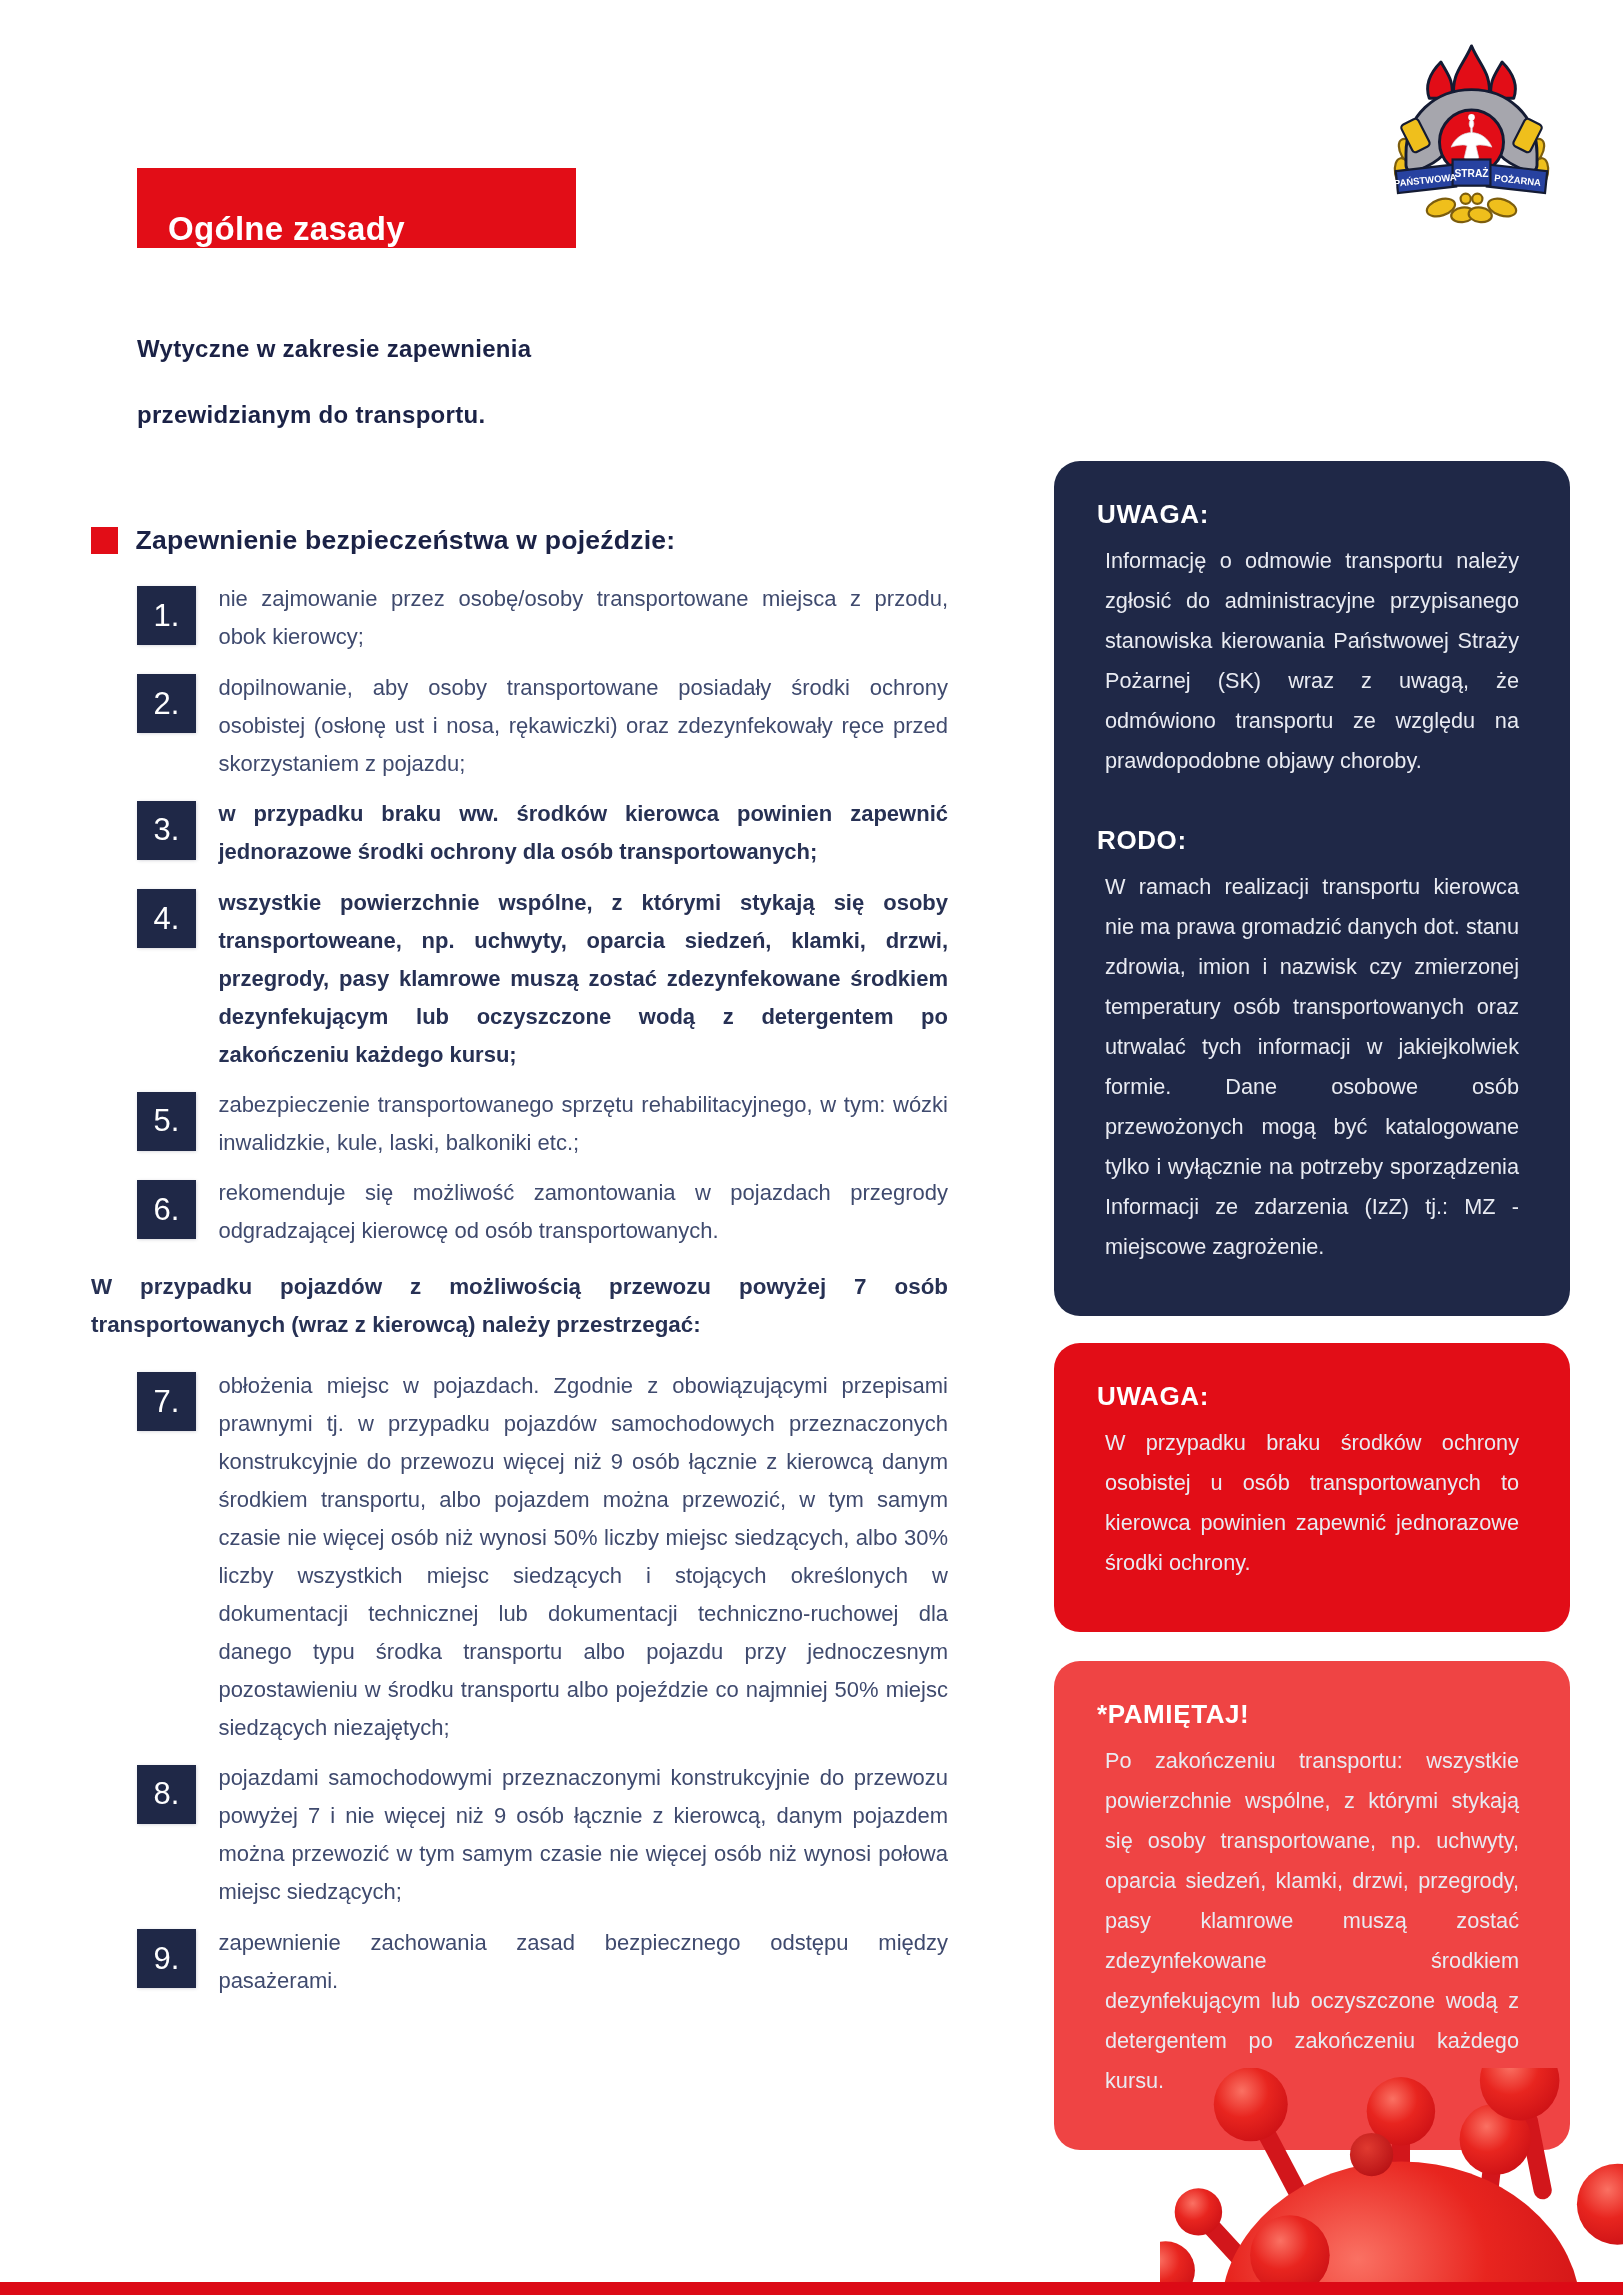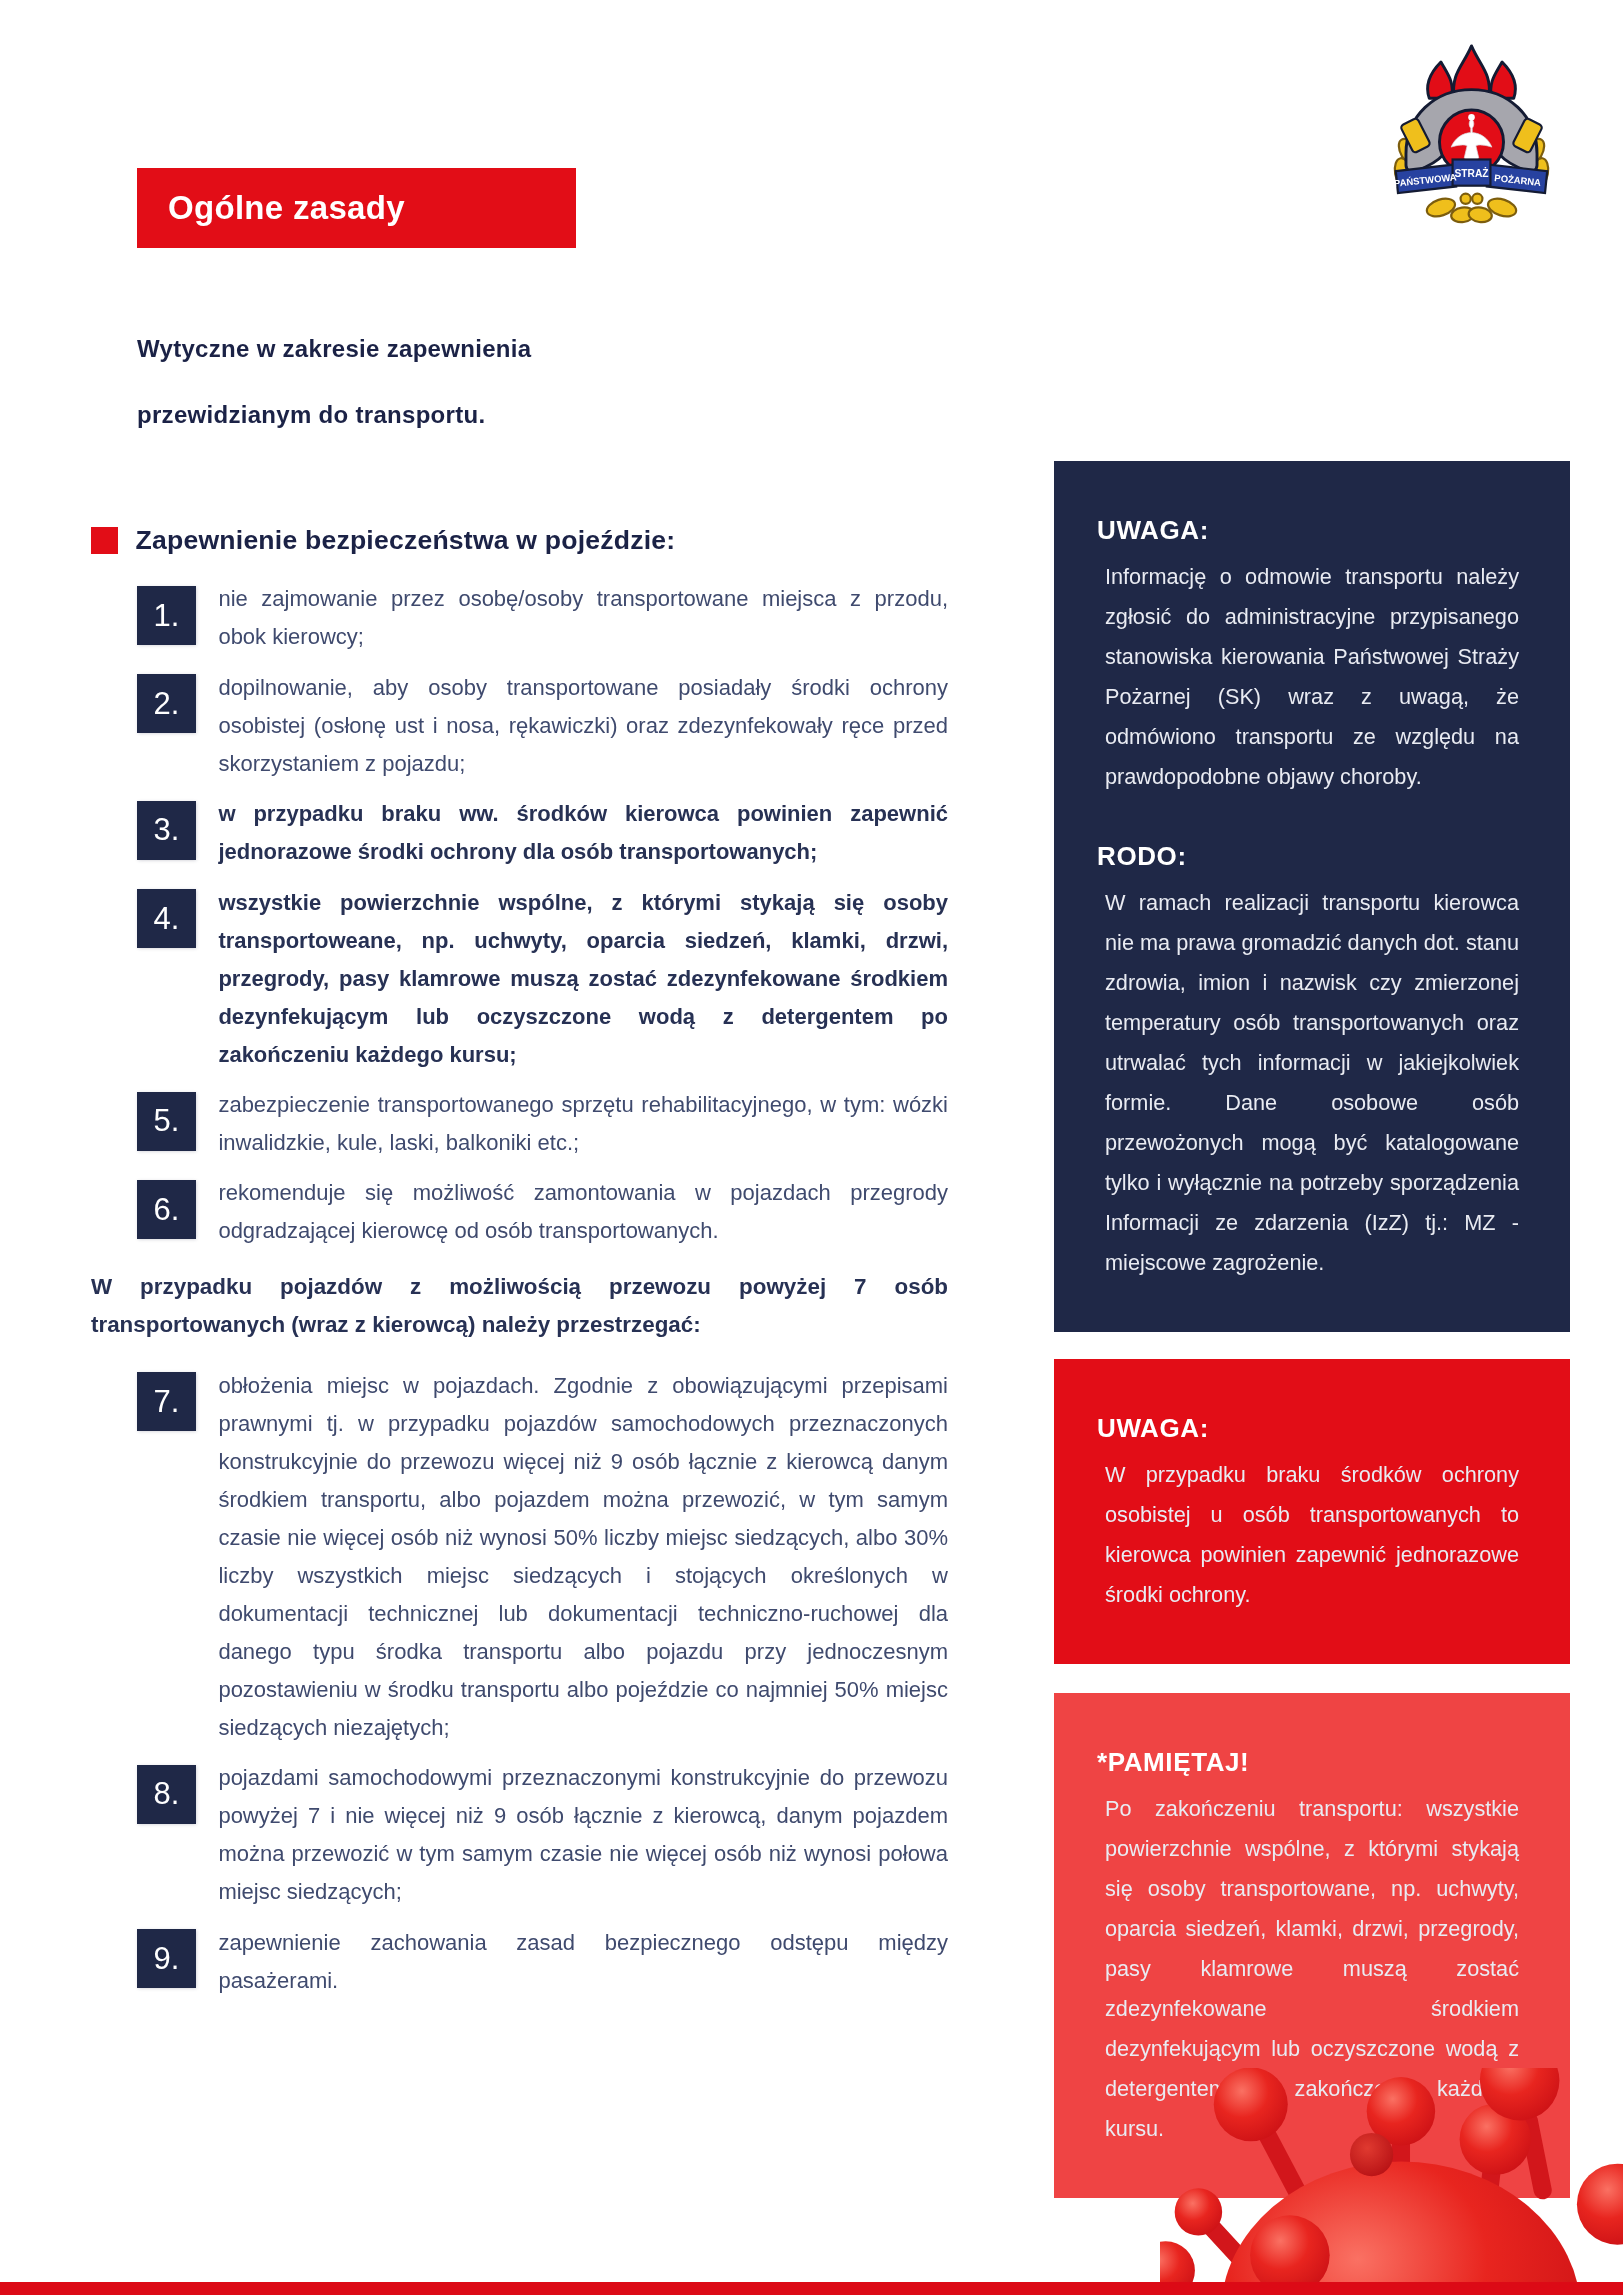--- a/index.html
+++ b/index.html
@@ -10,21 +10,21 @@
     font-family:"Liberation Sans", sans-serif;
     overflow:hidden;
     color:#1b2246;
   }
   
   .badge{
     position:absolute;left:137px;top:168px;
     width:439px;height:80px;
     background:#e20d17;
     color:#ffffff;font-size:33px;font-weight:700;letter-spacing:0.3px;
-    display:flex;align-items:center;padding-left:31px;box-sizing:border-box;
+    display:flex;align-items:flex-end;padding-left:31px;box-sizing:border-box;
   }
   .logo{position:absolute;left:1384px;top:43px;width:175px;height:187px;}
   
   .title{
     position:absolute;left:137px;top:316px;
     font-size:24px;font-weight:700;line-height:66px;color:#1b2246;letter-spacing:0.3px;
   }
   
   .sec1{position:absolute;left:91px;top:525px;display:flex;align-items:center;}
   .sec1 .bullet{width:26.6px;height:26.6px;background:#e20d17;margin-right:18px;flex:0 0 auto;}
@@ -41,21 +41,21 @@
     flex:1;font-size:22px;line-height:38px;color:#3f4a6e;
     text-align:justify;margin-top:-5.6px;
   }
   .item .text.bold{font-weight:700;color:#273154;}
   .subheading{
     margin:9.8px 0 28px -46px;width:857px;
     font-size:22.4px;font-weight:700;line-height:38px;color:#273154;text-align:justify;
   }
   
   .sidebar{position:absolute;left:1054px;top:461px;width:516px;}
-  .box{box-sizing:border-box;width:100%;padding:54px 43px 41px;}
+  .box{box-sizing:border-box;width:100%;padding:38px 43px 41px;border-radius:26px;}
   .box-navy{background:#1f2847;min-height:848px;margin-bottom:26.6px;}
   .box-red{background:#e20d17;margin-bottom:29px;}
   .box-blue{background:#ef4444;}
   .box h3{margin:0 0 11.2px;font-size:26px;font-weight:700;color:#ffffff;letter-spacing:0.6px;}
   .box p{margin:8px;font-size:21.7px;line-height:40px;color:#e9ebf2;text-align:justify;}
   .rodo-gap{height:36px;}
   
   .virus{position:absolute;left:1160px;top:2068px;width:463px;height:227px;}
   .footer-bar{position:absolute;left:0;bottom:0;width:100%;height:12.6px;background:#dc0a16;z-index:5;}
 </style>

